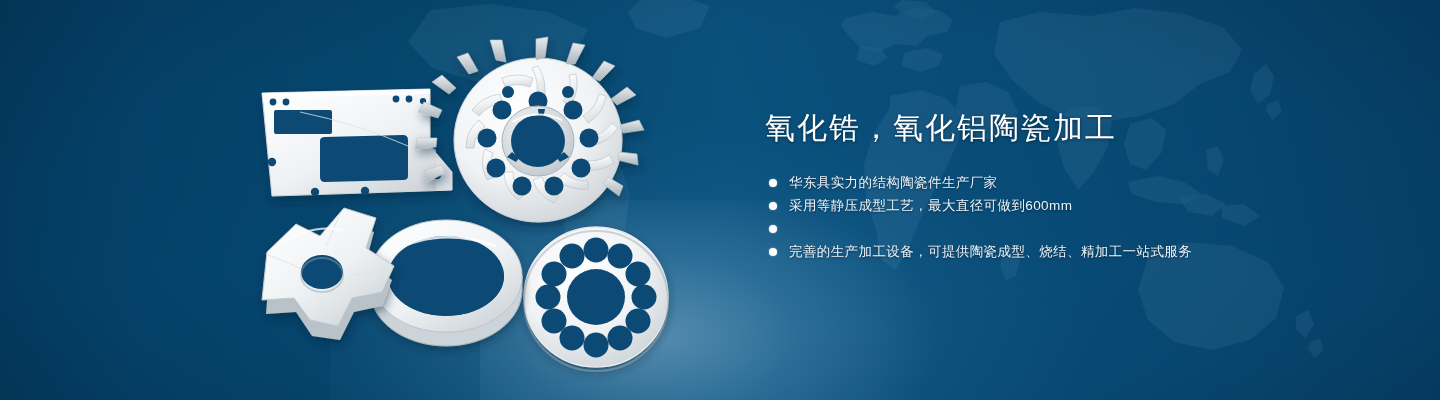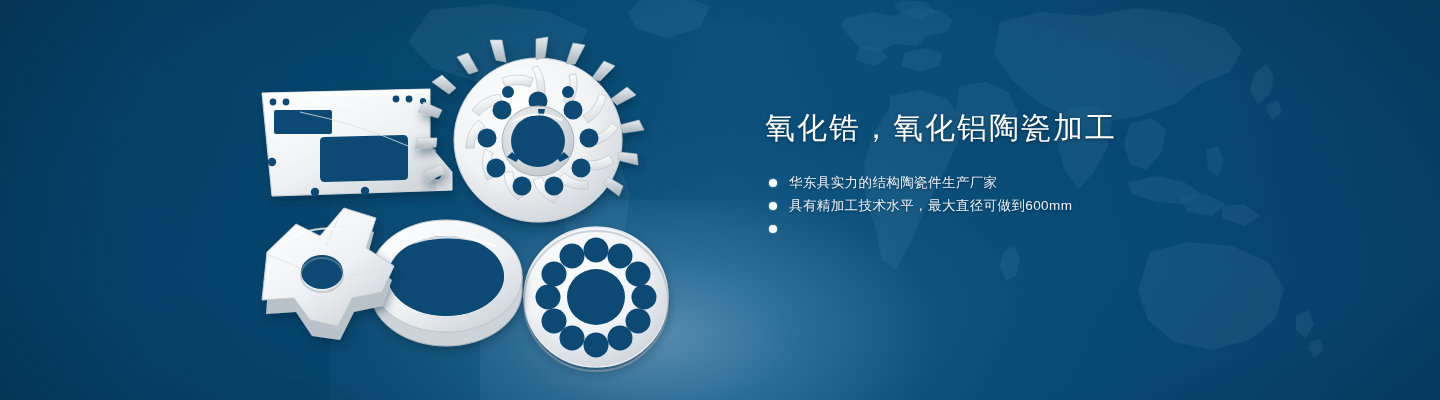--- a/index.html
+++ b/index.html
@@ -388,22 +388,26 @@
 
     <h1 class="headline">氧化锆，氧化铝陶瓷加工</h1>
 
     <ul class="bullets">
       <li class="bullet">
         <span class="bullet-dot"></span>
         <span class="bullet-text">华东具实力的结构陶瓷件生产厂家</span>
       </li>
       <li class="bullet">
         <span class="bullet-dot"></span>
-        <span class="bullet-text">具有精加工技术水平，最大直径可做到600mm</span>
+        <span class="bullet-text">采用等静压成型工艺，最大直径可做到600mm</span>
       </li>
       <li class="bullet">
         <span class="bullet-dot"></span>
       </li>
+      <li class="bullet">
+        <span class="bullet-dot"></span>
+        <span class="bullet-text">完善的生产加工设备，可提供陶瓷成型、烧结、精加工一站式服务</span>
+      </li>
     </ul>
 
   </div>
 
 </div>
 
 </body></html>

